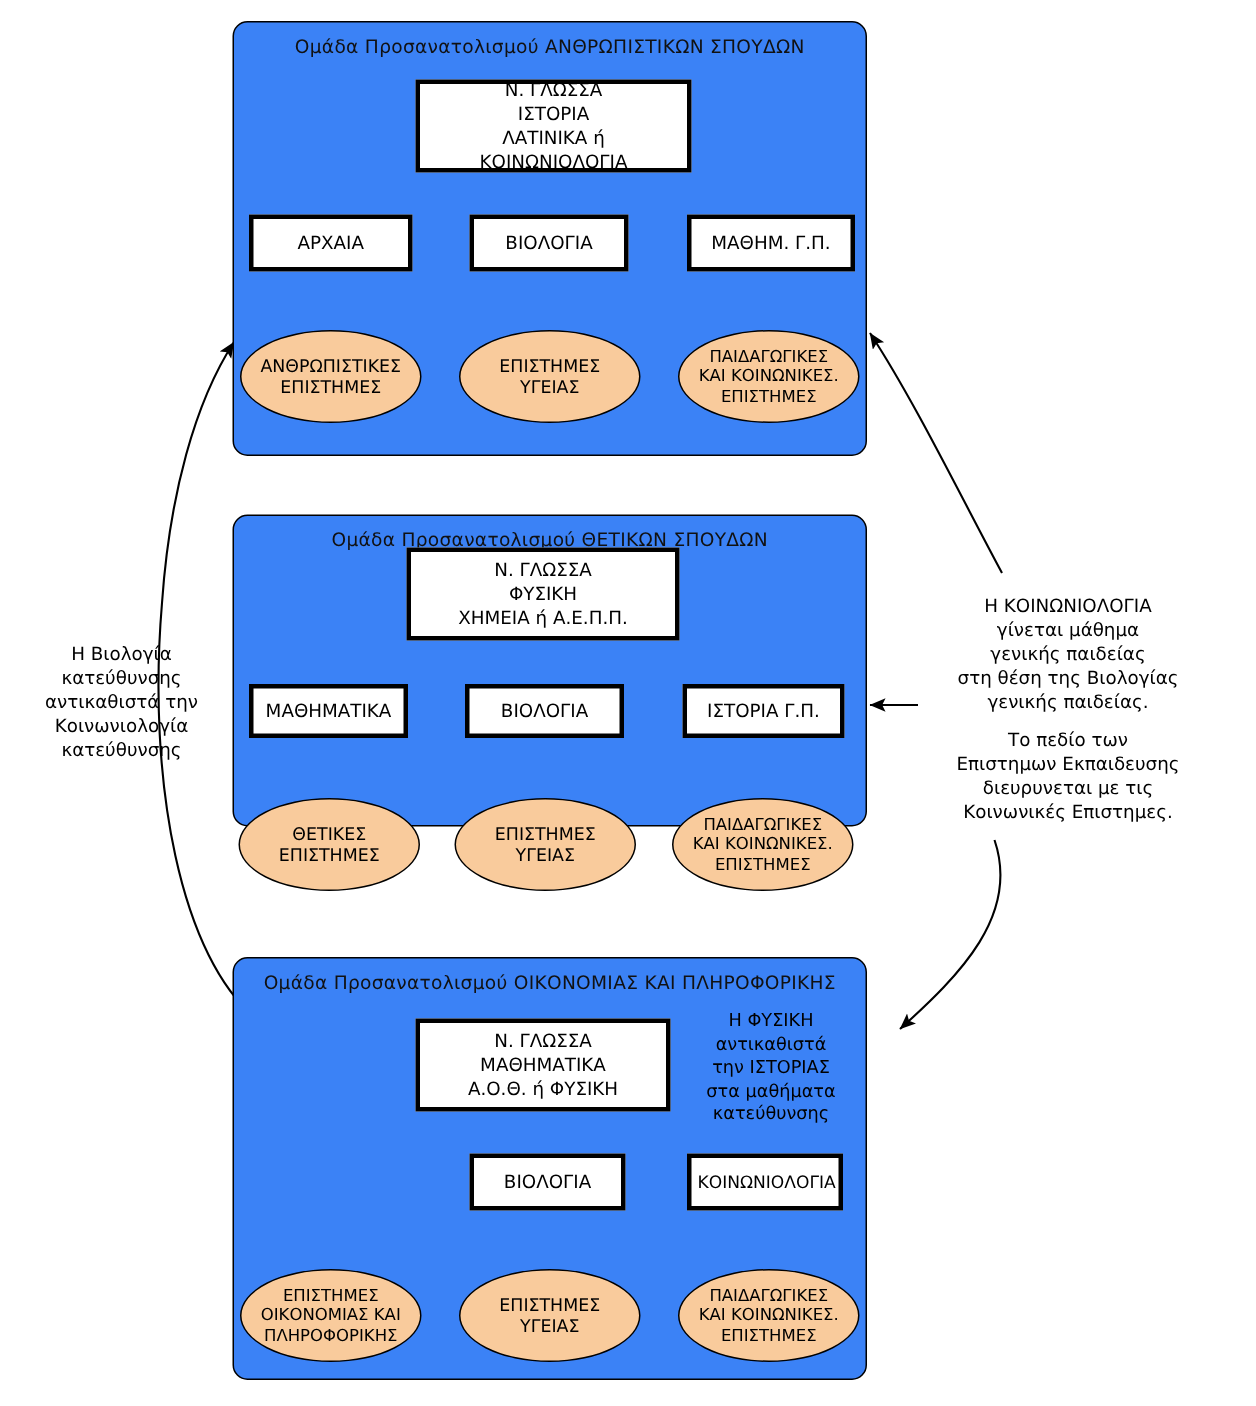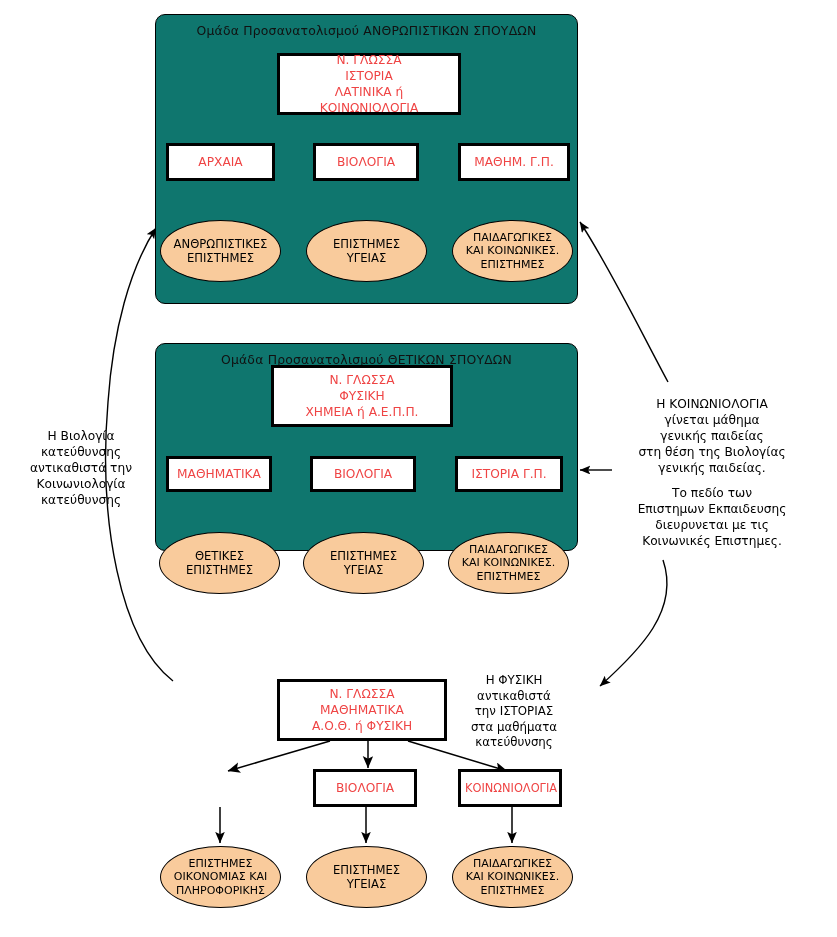--- a/index.html
+++ b/index.html
@@ -24,21 +24,21 @@
     left: 0;
     top: 0;
     width: 837px;
     height: 937px;
     pointer-events: none;
   }
   .panel {
     position: absolute;
     border: 1.6px solid #000000;
     border-radius: 10px;
-    background: #0f766e;
+    background: #3b82f6;
     box-sizing: border-box;
   }
   .panel-title {
     position: absolute;
     left: 0;
     right: 0;
     top: 8px;
     text-align: center;
     font-size: 12.4px;
     color: #111111;
@@ -48,21 +48,21 @@
   .node-box {
     position: absolute;
     border: 3px solid #000000;
     background: #ffffff;
     box-sizing: border-box;
     display: flex;
     align-items: center;
     justify-content: center;
     text-align: center;
     font-size: 12.2px;
-    color: #ef4444;
+    color: #000000;
     line-height: 16px;
   }
   .node-box .lines {
     width: 100%;
     padding: 0 4px;
     box-sizing: border-box;
   }
   .node-box.top {
     border-width: 3px;
   }
@@ -212,20 +212,23 @@
   <div class="node-ellipse" style="left:303px; top:532px; width:121px; height:62px;">
     <div class="lines" style="white-space:pre-line;">ΕΠΙΣΤΗΜΕΣ
 ΥΓΕΙΑΣ</div>
   </div>
   <div class="node-ellipse" style="left:448px; top:532px; width:121px; height:62px;">
     <div class="lines" style="white-space:pre-line; font-size:11px; line-height:13.5px;">ΠΑΙΔΑΓΩΓΙΚΕΣ
 ΚΑΙ ΚΟΙΝΩΝΙΚΕΣ.
 ΕΠΙΣΤΗΜΕΣ</div>
   </div>
 
+  <div class="panel" style="left:155px; top:638px; width:423px; height:282px;">
+    <div class="panel-title">Ομάδα Προσανατολισμού ΟΙΚΟΝΟΜΙΑΣ ΚΑΙ ΠΛΗΡΟΦΟΡΙΚΗΣ</div>
+  </div>
 
   <div class="node-box top" style="left:277px; top:679px; width:170px; height:62px;">
     <div class="lines" style="white-space:pre-line;">Ν. ΓΛΩΣΣΑ
 ΜΑΘΗΜΑΤΙΚΑ
 Α.Ο.Θ. ή ΦΥΣΙΚΗ</div>
   </div>
 
   <div class="node-box" style="left:313px; top:769px; width:104px; height:38px;">
     <div class="lines">ΒΙΟΛΟΓΙΑ</div>
   </div>

